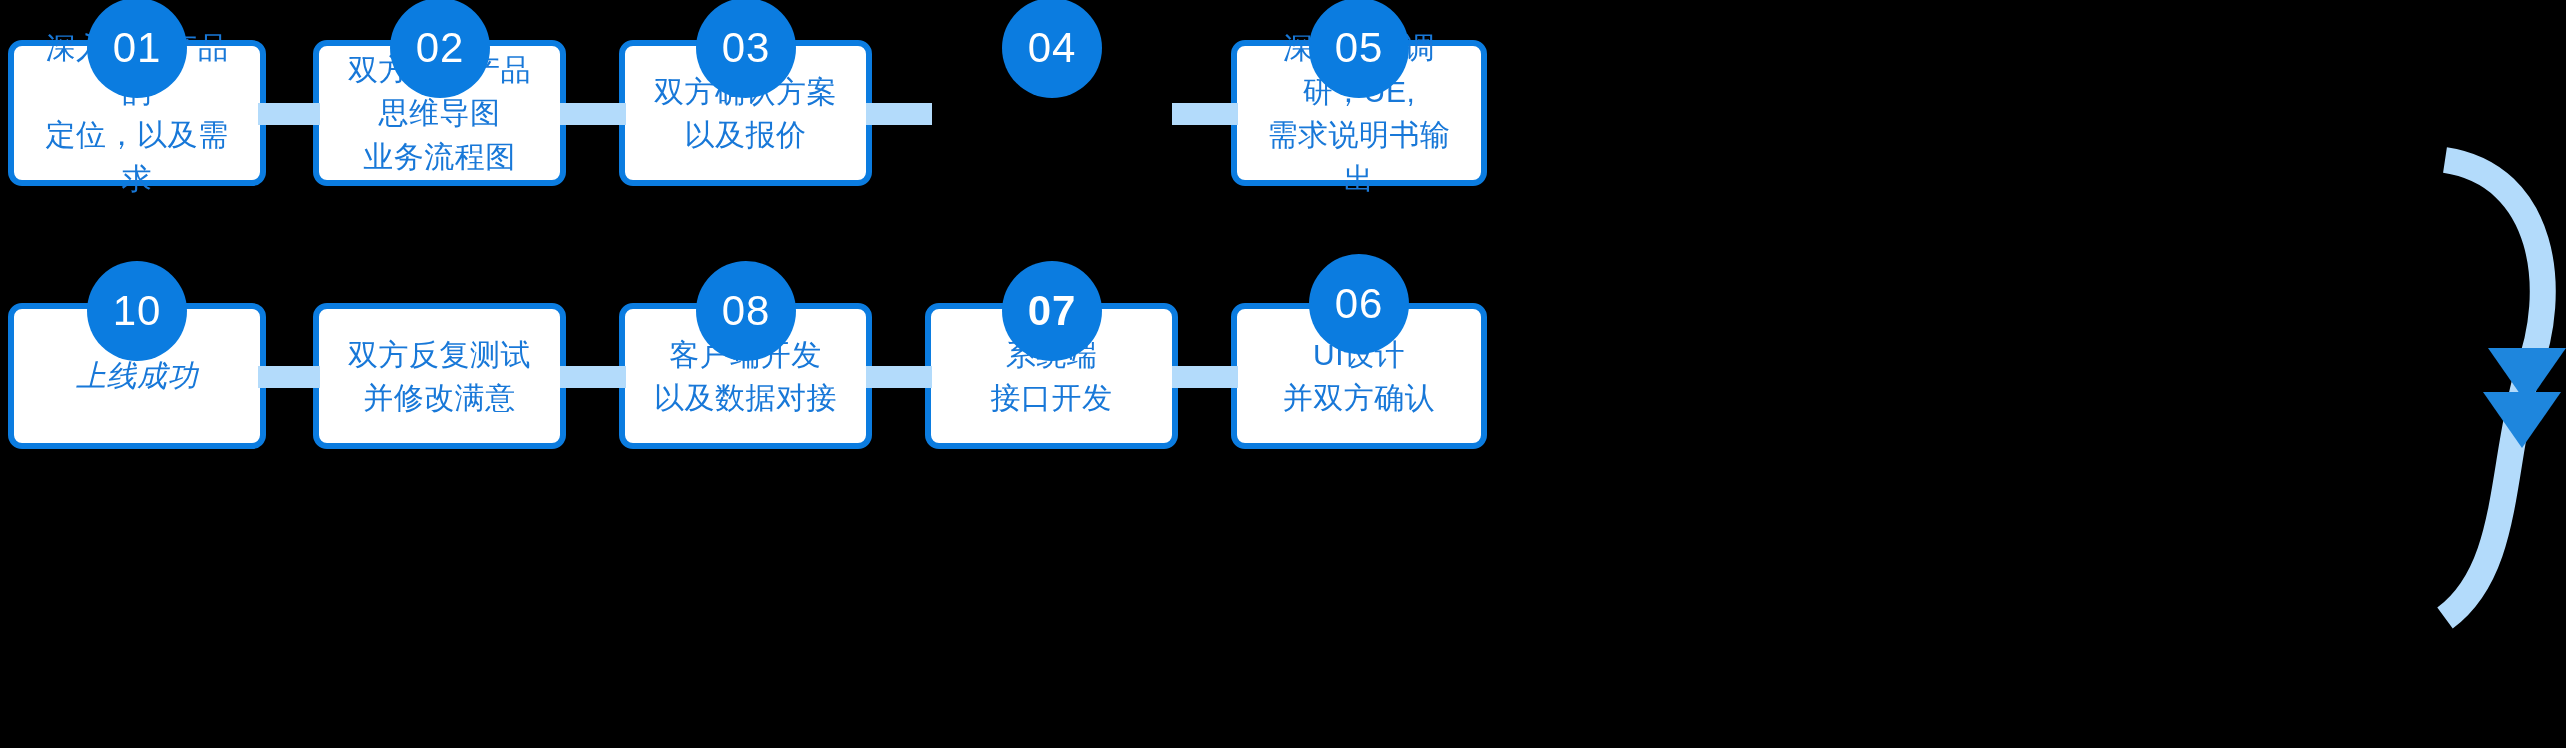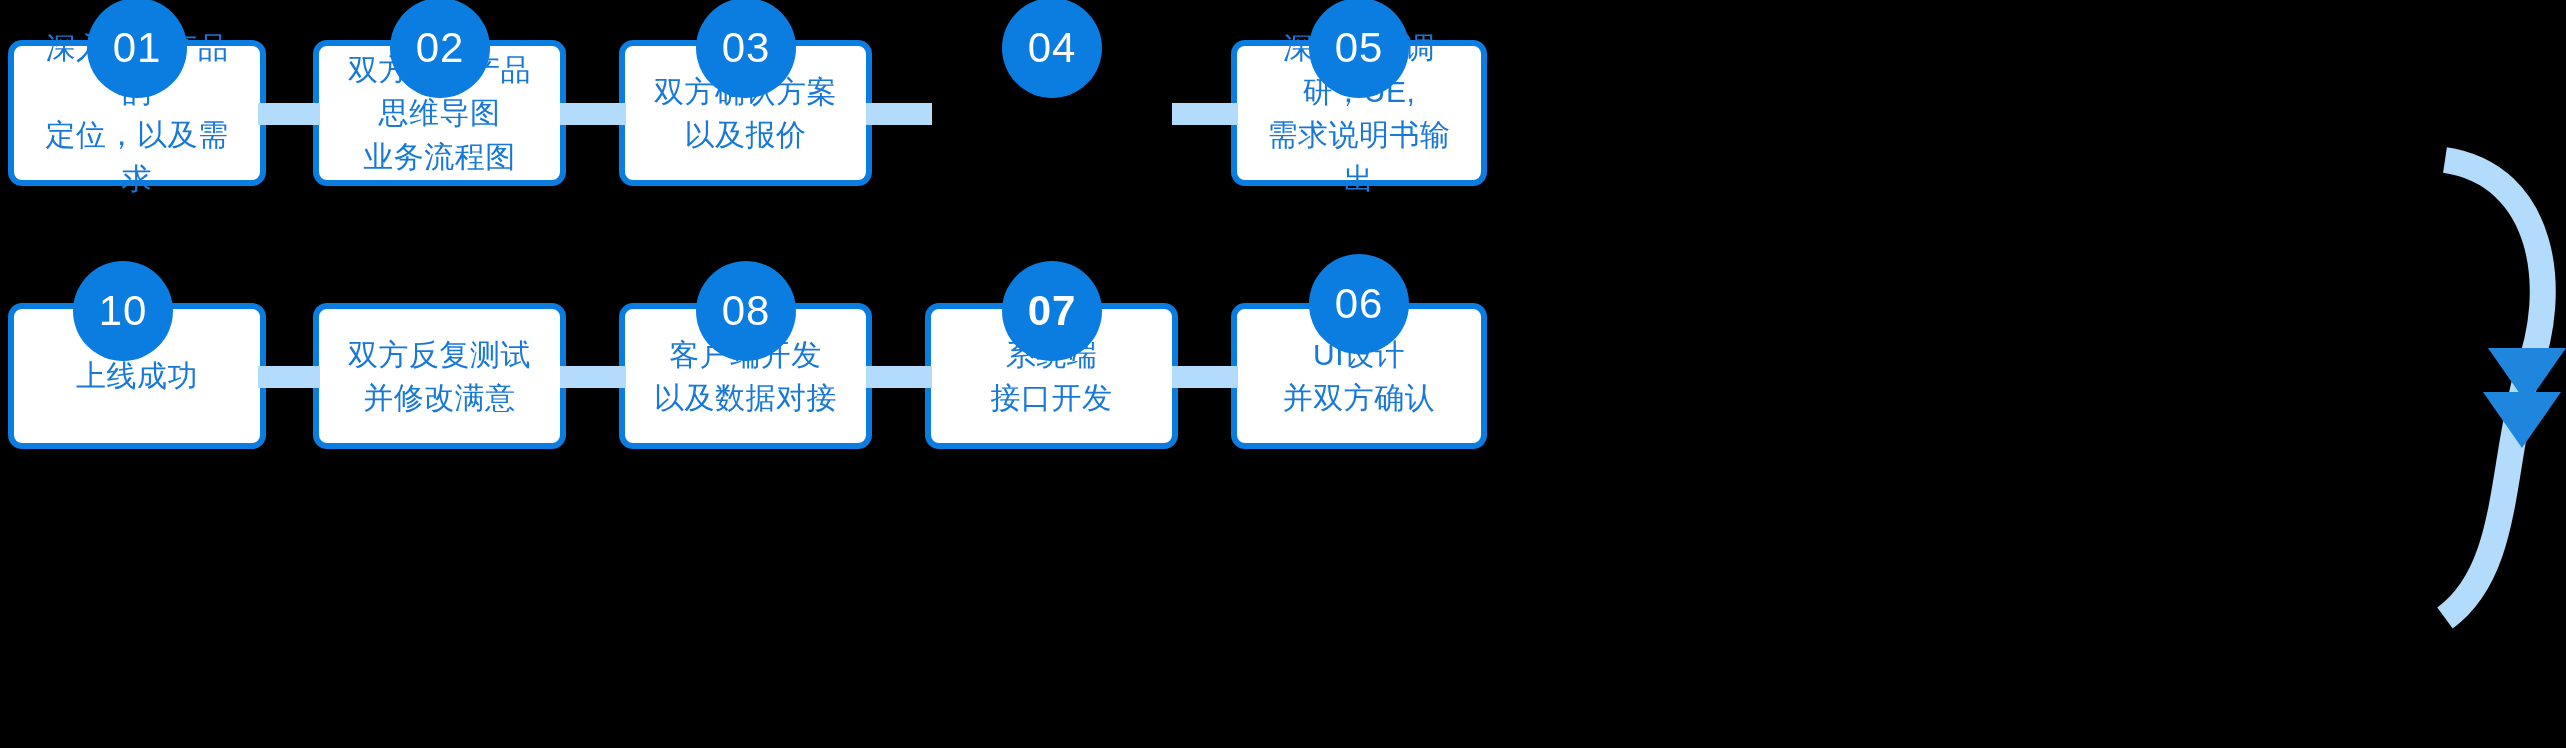--- a/index.html
+++ b/index.html
@@ -104,24 +104,24 @@
   <div class="badge" style="left:696px; top:-2px;">03</div>
 
   <div class="badge" style="left:1002px; top:-2px;">04</div>
 
   <div class="step" style="left:1231px; top:40px; width:256px; height:146px;">
     <div class="step-text">深入需求调研，UE,
 需求说明书输出</div>
   </div>
   <div class="badge" style="left:1309px; top:-2px;">05</div>
 
-  <div class="step" style="left:8px;  top:303px; width:258px; height:146px;">
+  <div class="step" style="left:8px;  top:303px; width:258px; height:146px;font-style:italic;">
     <div class="step-text">上线成功</div>
   </div>
-  <div class="badge" style="left:73px; top:261px;">10</div>
+  <div class="badge" style="left:87px; top:261px;">10</div>
 
   <div class="step" style="left:313px; top:303px; width:253px; height:146px;">
     <div class="step-text">双方反复测试
 并修改满意</div>
   </div>
 
   <div class="step" style="left:619px; top:303px; width:253px; height:146px;">
     <div class="step-text">客户端开发
 以及数据对接</div>
   </div>

